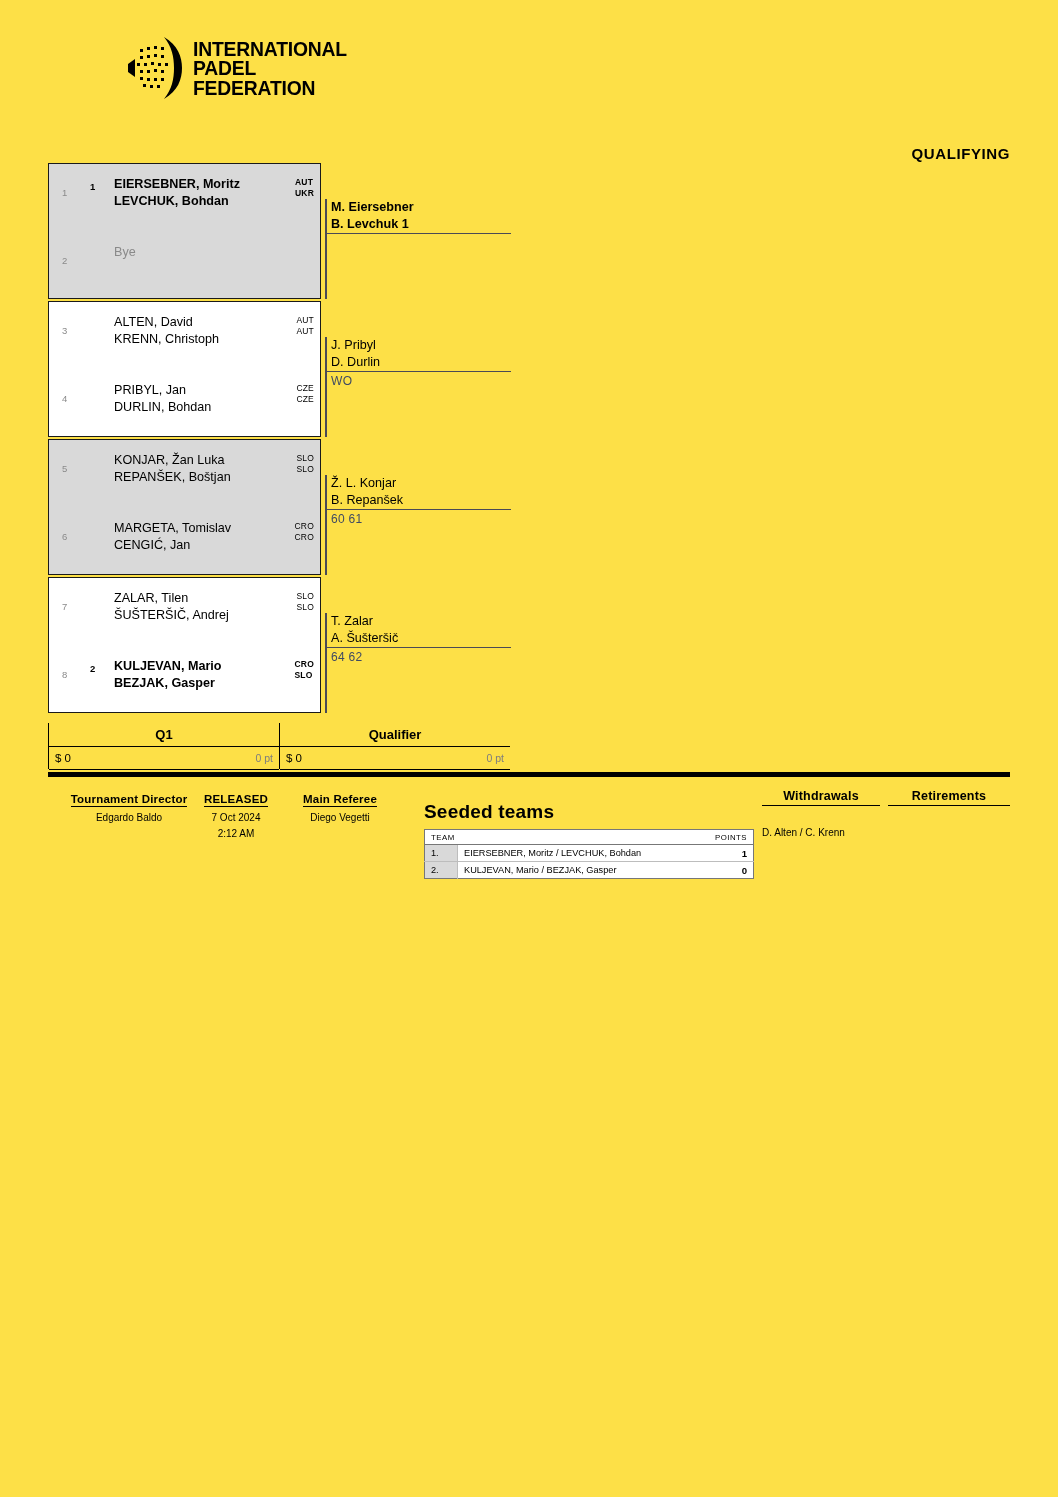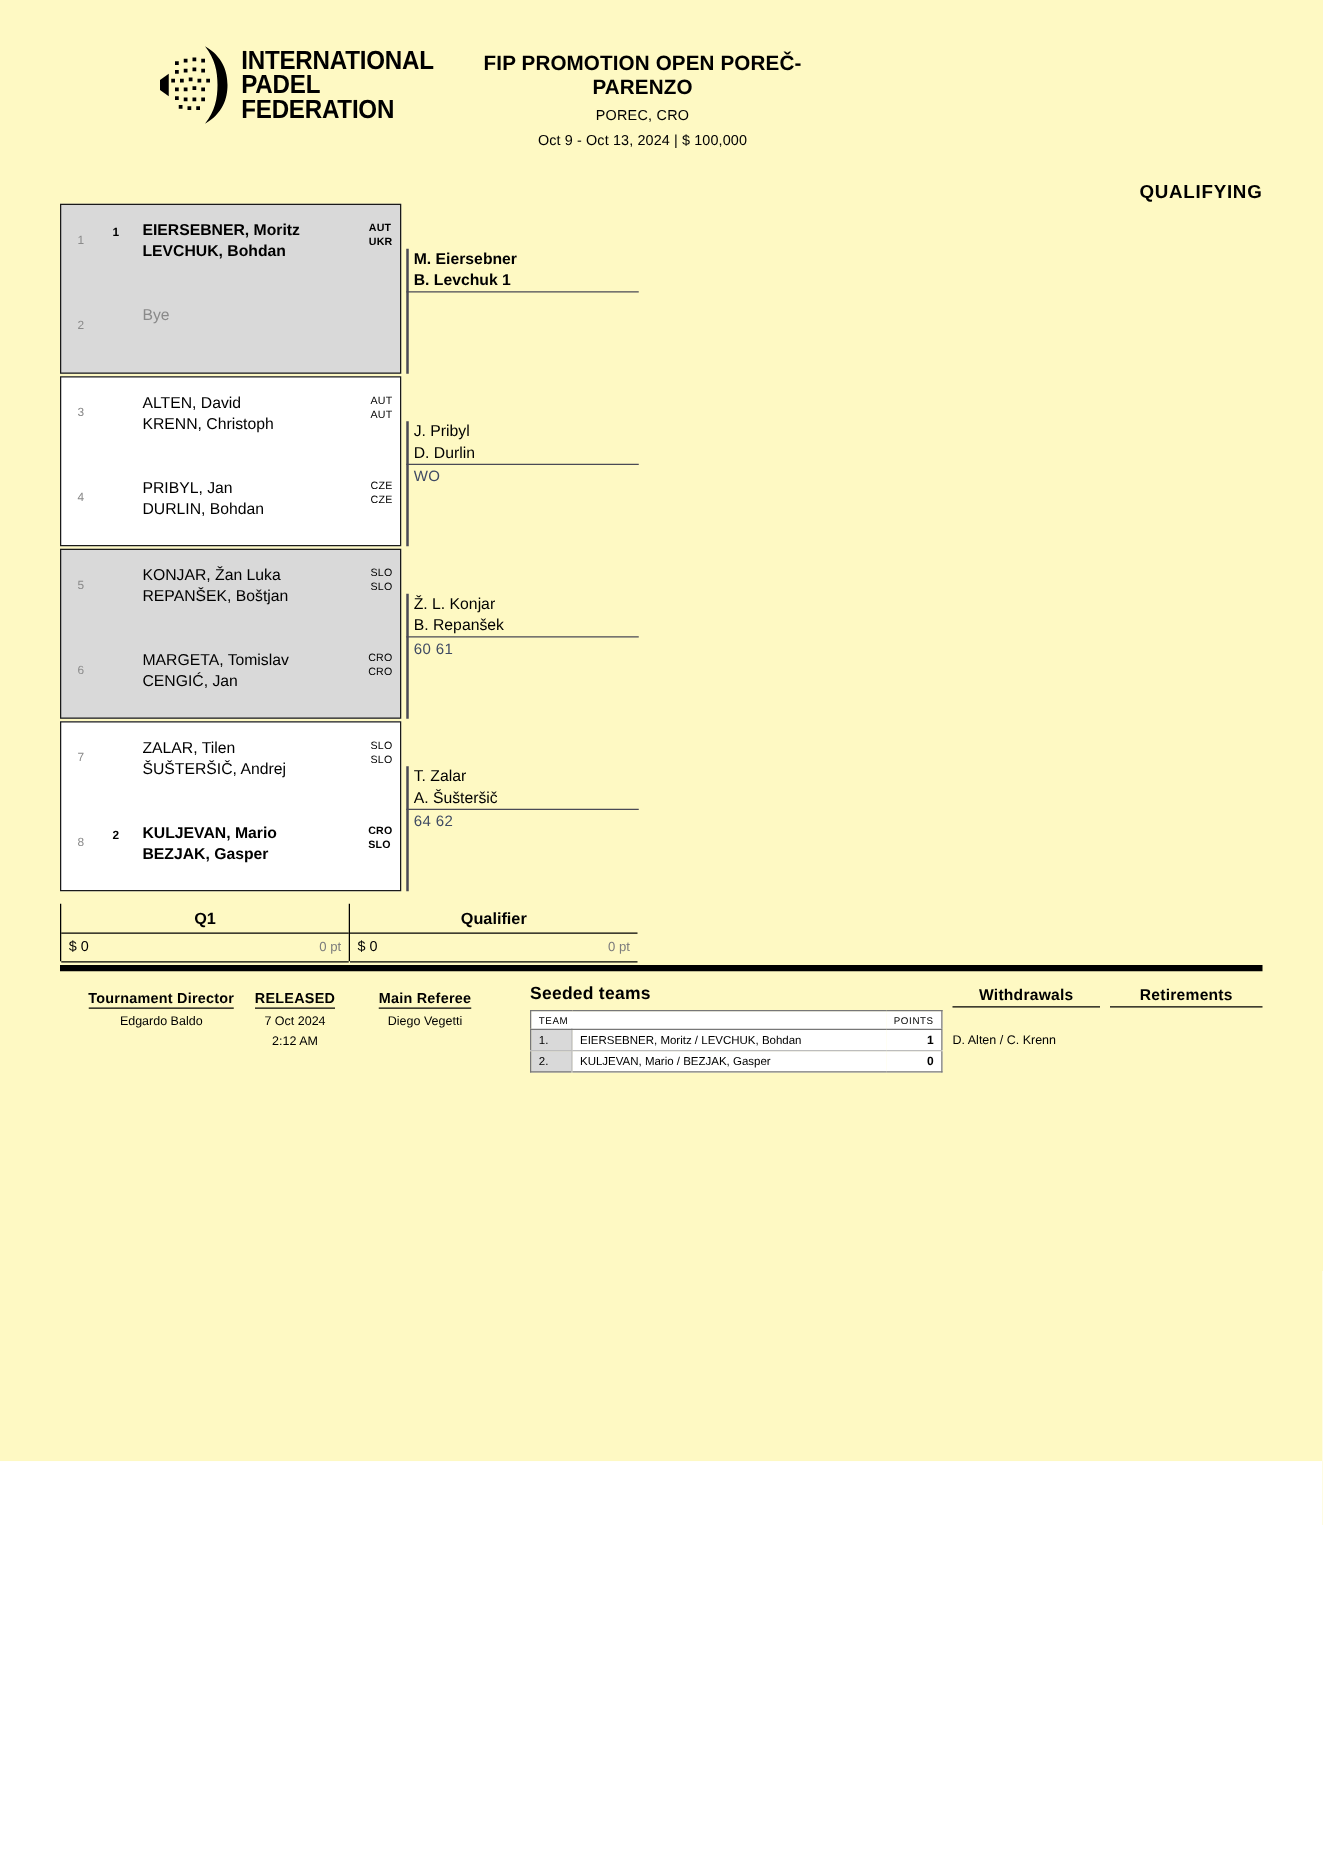--- a/index.html
+++ b/index.html
@@ -8,22 +8,22 @@
     background: #ffffff;
   }
   body {
     font-family: "Liberation Sans", sans-serif;
     color: #000;
     -webkit-font-smoothing: antialiased;
   }
   #page {
     position: relative;
     width: 1058px;
-    height: 1169px;
-    background: #fef9c3;
+    height: 1497px;
+    background: #fde047;
     overflow: hidden;
   }
 
   
   #header-logo {
     position: absolute;
     left: 126px;
     top: 30px;
     width: 176px;
     height: 76px;
@@ -261,23 +261,24 @@
     line-height: 1.45;
   }
 
   #seeded-block {
     position: absolute;
     left: 424px;
     top: 786px;
     width: 330px;
   }
   #seeded-title {
-    font-size: 14px;
+    font-size: 19px;
     font-weight: 700;
     letter-spacing: 0.2px;
+    margin-top: 15px;
   }
   #seeded-table {
     margin-top: 6px;
     width: 330px;
     border: 1.2px solid #777;
     border-collapse: collapse;
     font-size: 9px;
     padding-left: 24px;
   }
   #seeded-table th {
@@ -360,25 +361,20 @@
         </g>
       </svg>
     </div>
     <div class="logo-words">
       <span>INTERNATIONAL</span>
       <span>PADEL</span>
       <span>FEDERATION</span>
     </div>
   </div>
 
-  <div id="header-title-block">
-    <div id="tournament-title">FIP PROMOTION OPEN POREČ-PARENZO</div>
-    <div id="tournament-location">POREC, CRO</div>
-    <div id="tournament-dates">Oct 9 - Oct 13, 2024  |  $ 100,000</div>
-  </div>
 
   <div id="qualifying-label">QUALIFYING</div>
 
   <div id="draw">
       <div class="grp shaded" style="top: 0px;">
         <div class="slot top bold">
           <div class="slot-num">1</div>
           <div class="slot-seed">1</div>
           <div class="slot-names">
             <span class="nm">EIERSEBNER, Moritz</span>

